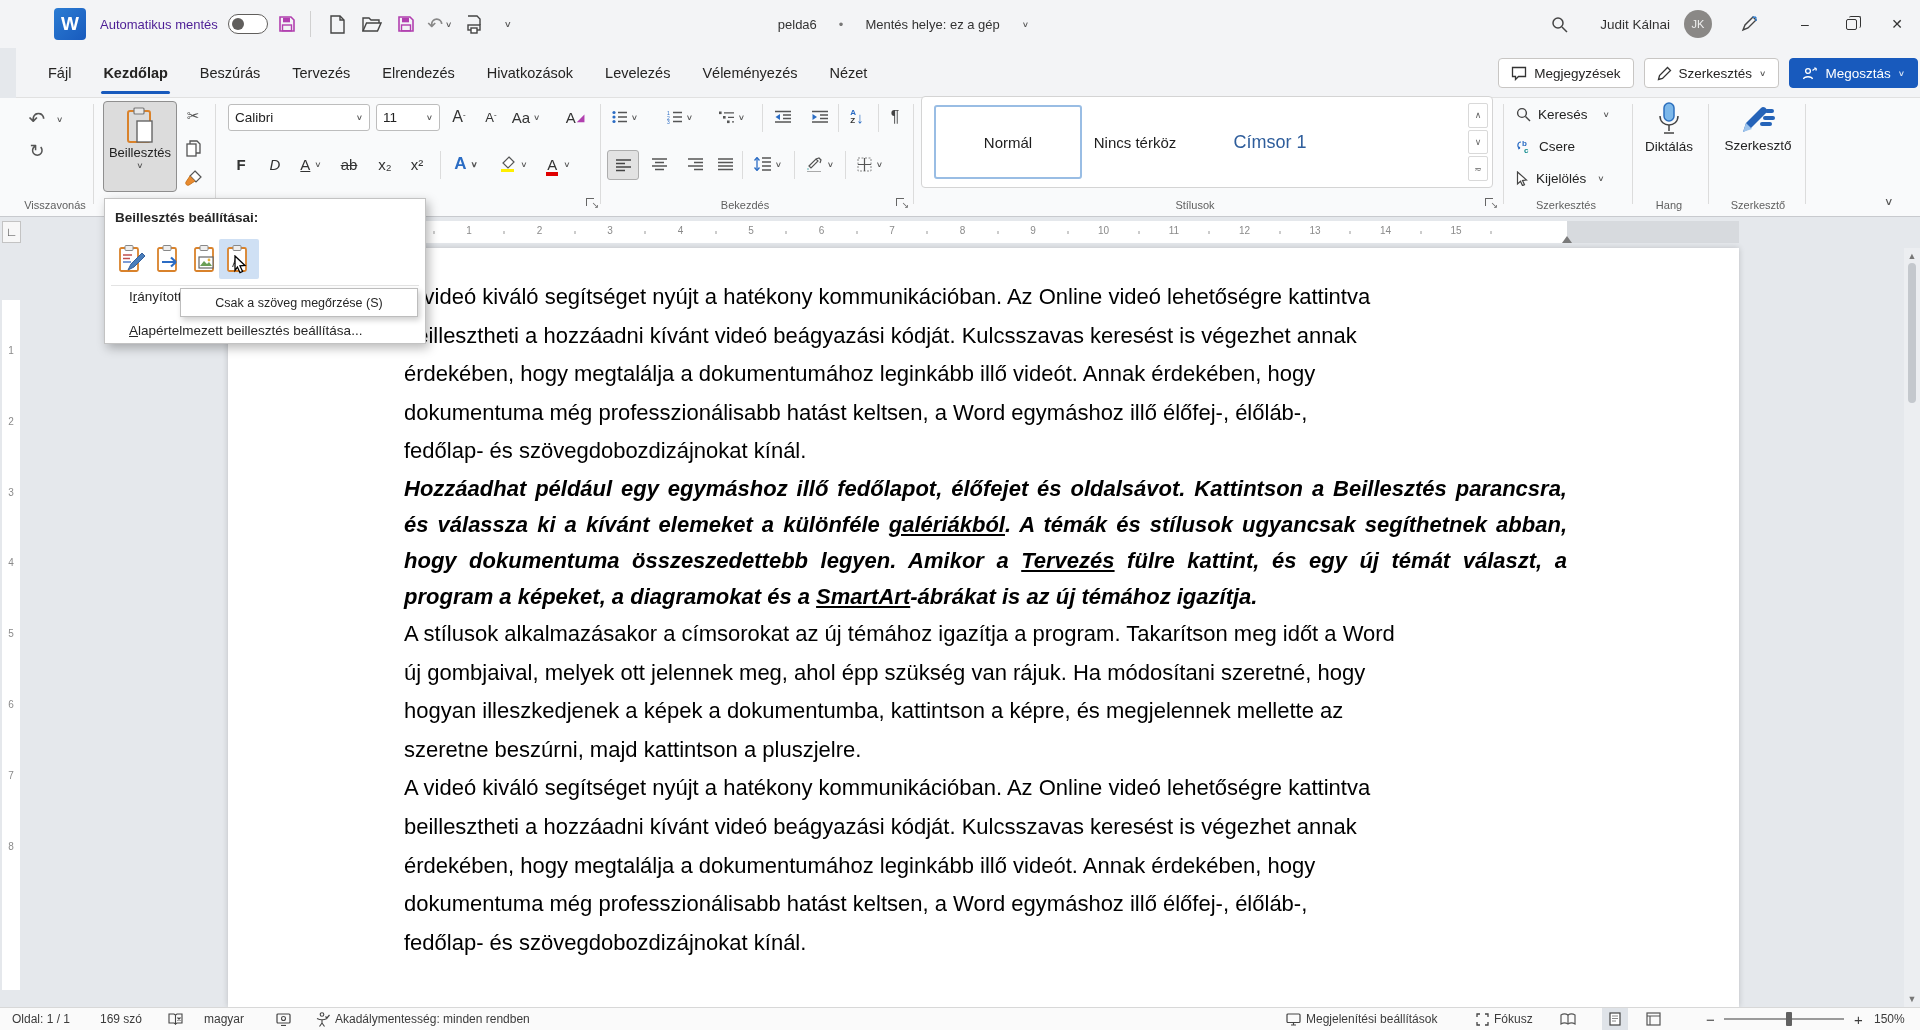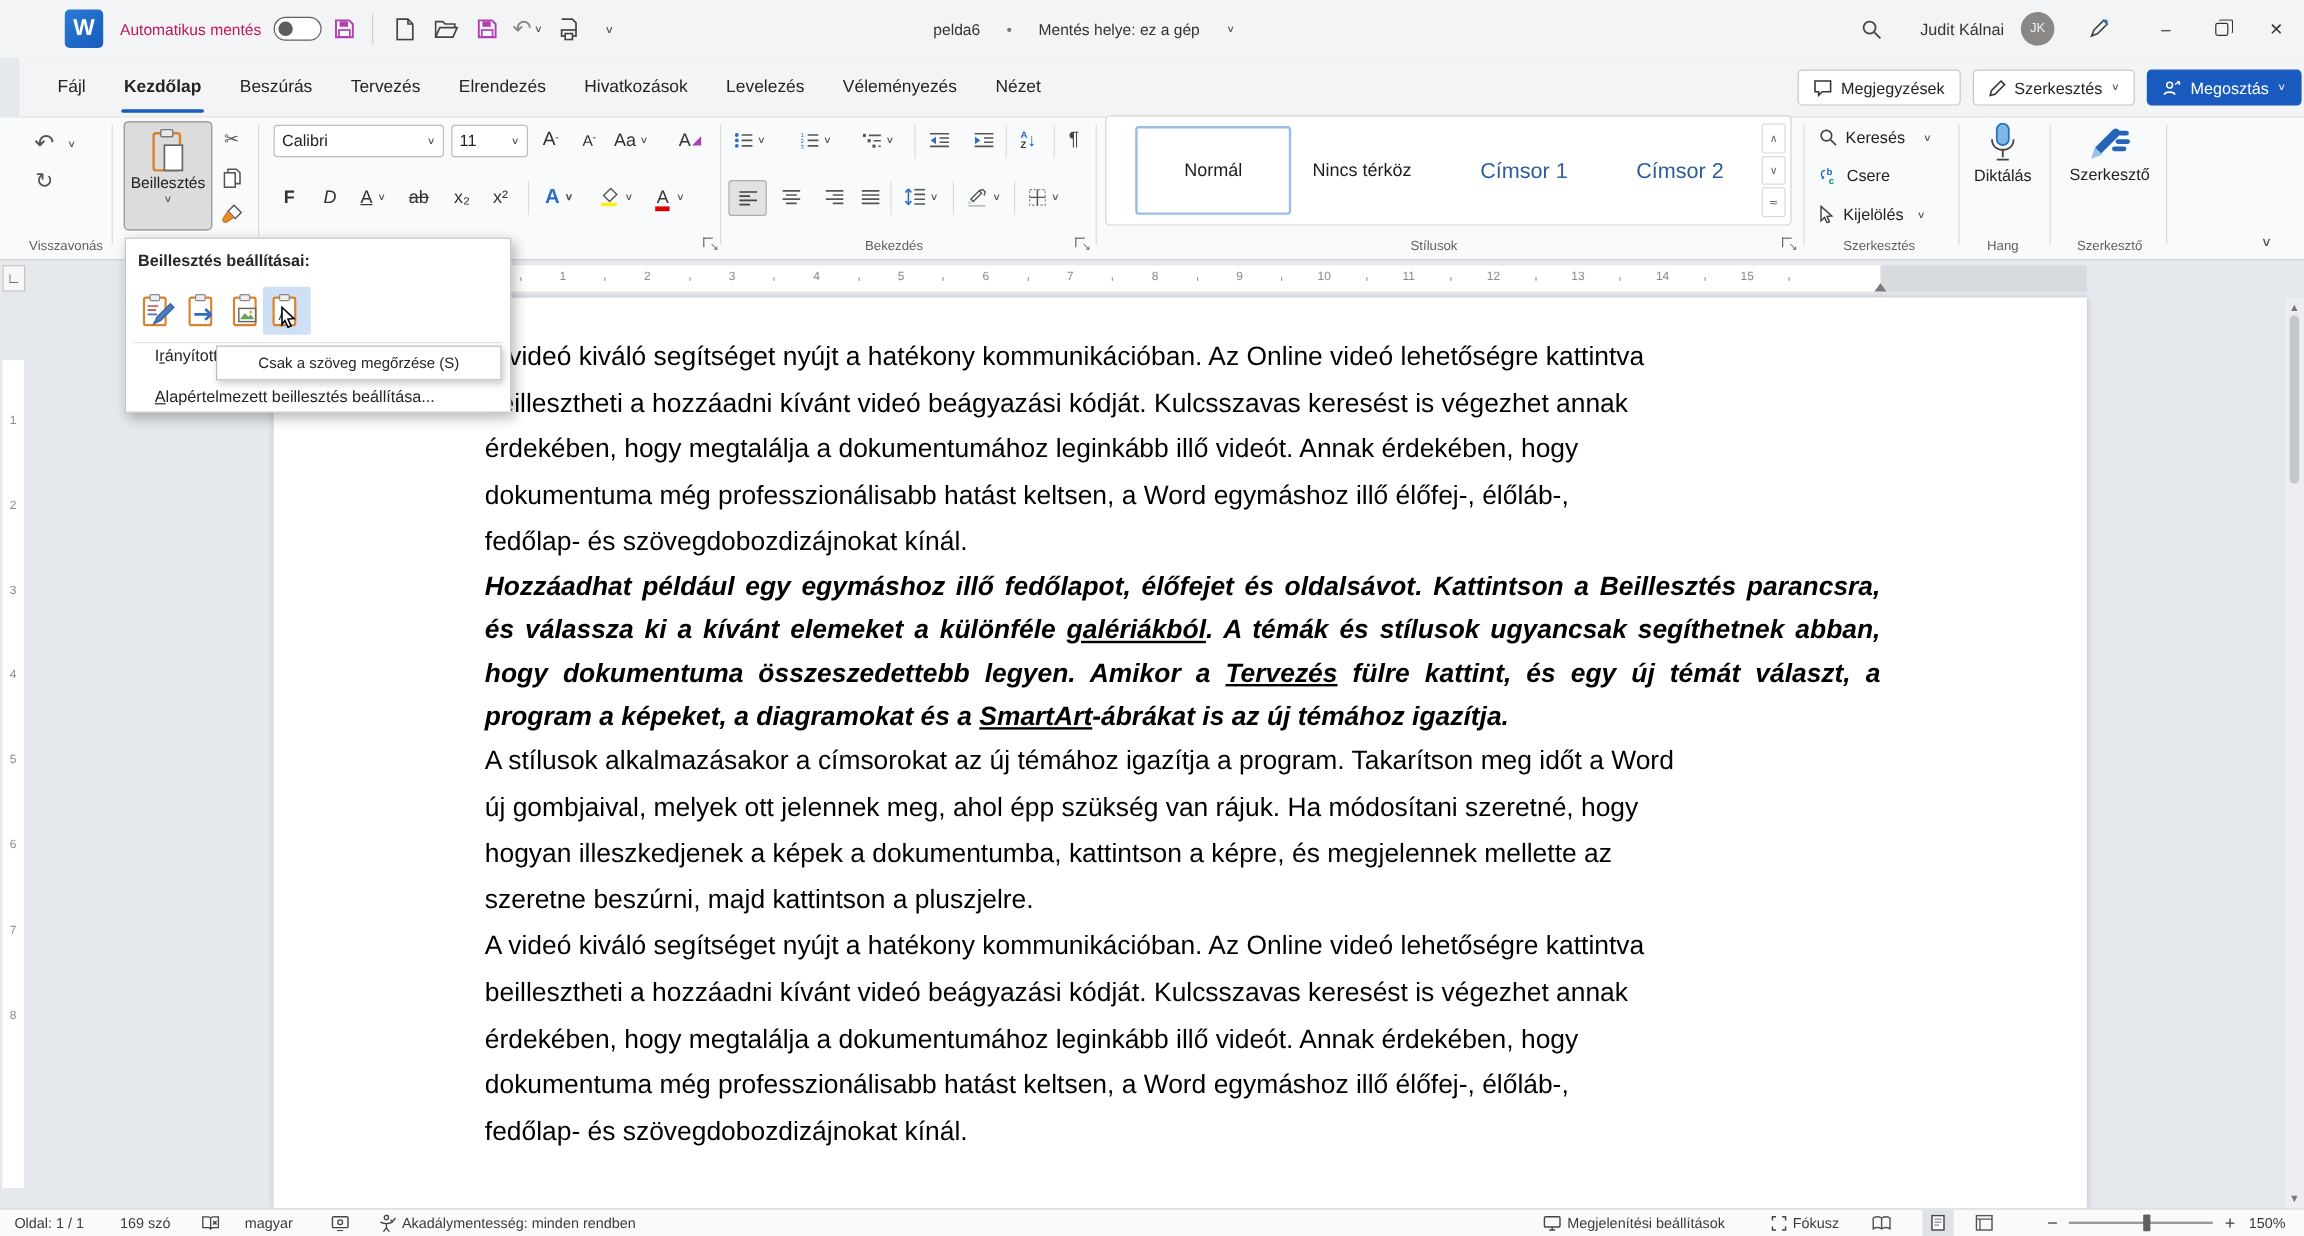--- a/index.html
+++ b/index.html
@@ -3,21 +3,21 @@
 <meta charset="utf-8">
 <style>
   html,body{margin:0;padding:0;background:#cfd3d8;}
   *{box-sizing:border-box;font-family:"Liberation Sans",sans-serif;}
   .screen{position:relative;width:1920px;height:1030px;background:#e5e8ec;overflow:hidden;}
   .ab{position:absolute;}
   .r{display:flex;align-items:center;}
   
   .titlebar{left:0;top:0;width:1920px;height:48px;background:#f3f4f6;display:flex;align-items:center;}
   .wlogo{width:32px;height:32px;margin-left:54px;border-radius:4px;background:linear-gradient(135deg,#2b7cd3,#185abd);color:#fff;font-weight:bold;font-size:19px;display:flex;align-items:center;justify-content:center;}
-  .qat-label{font-size:13px;color:#be185d;margin-left:14px;}
+  .qat-label{font-size:13px;color:#4c1d95;margin-left:14px;}
   .toggle{width:40px;height:20px;border:1px solid #605e5c;border-radius:10px;background:#fff;position:relative;margin-left:10px;}
   .toggle .knob{position:absolute;left:3px;top:3px;width:12px;height:12px;border-radius:50%;background:#605e5c;}
   .qat-ico{width:30px;height:30px;display:flex;align-items:center;justify-content:center;margin-left:4px;border-radius:4px;}
   .tsep{width:1px;height:26px;background:#d0d0d0;margin:0 8px;}
   .doc-title{font-size:13px;color:#333;display:flex;align-items:center;gap:22px;}
   .chev{font-size:10px;color:#555;transform:scaleY(.8);}
   .tb-right{position:absolute;right:0;top:0;height:48px;display:flex;align-items:center;}
   .avatar{width:28px;height:28px;border-radius:50%;background:#8a8886;color:#f0f0f0;font-size:11px;display:flex;align-items:center;justify-content:center;}
   .winbtn{width:46px;height:48px;display:flex;align-items:center;justify-content:center;font-size:14px;color:#333;}
   .restore{width:11px;height:11px;border:1px solid #333;border-radius:2px;position:relative;}
@@ -383,24 +383,23 @@
           <rect x="1" y="1" width="13" height="13" fill="none" stroke="#888" stroke-width="1" stroke-dasharray="2 1.5"></rect>
           <path d="M7.5 1v13M1 7.5h13" stroke="#555" stroke-width="1.2"></path>
         </svg>
         <span class="chev" style="margin-left:4px;">∨</span>
     </div>
     <div class="glabel" style="left:690px;width:110px;">Bekezdés</div>
     <div class="launcher" style="left:895px;top:99px;"></div>
     <div class="vsep" style="left:913px;"></div>
 
     <div class="stylegal">
-      <div class="styleitem sel" style="left:24px;width:130px;">Normál</div>
+      <div class="styleitem sel" style="left:12px;width:148px;">Normál</div>
       <div class="styleitem" style="left:150px;width:126px;">Nincs térköz</div>
       <div class="styleitem hd" style="left:288px;width:120px;">Címsor 1</div>
-      <div class="styleitem hd" style="left:420px;width:116px;">Címsor 2</div>
       <div class="galscroll">
         <div>∧</div>
         <div>∨</div>
         <div>≂</div>
       </div>
     </div>
     <div class="glabel" style="left:1140px;width:110px;">Stílusok</div>
     <div class="launcher" style="left:1484px;top:99px;"></div>
     <div class="vsep" style="left:1503px;"></div>
 

